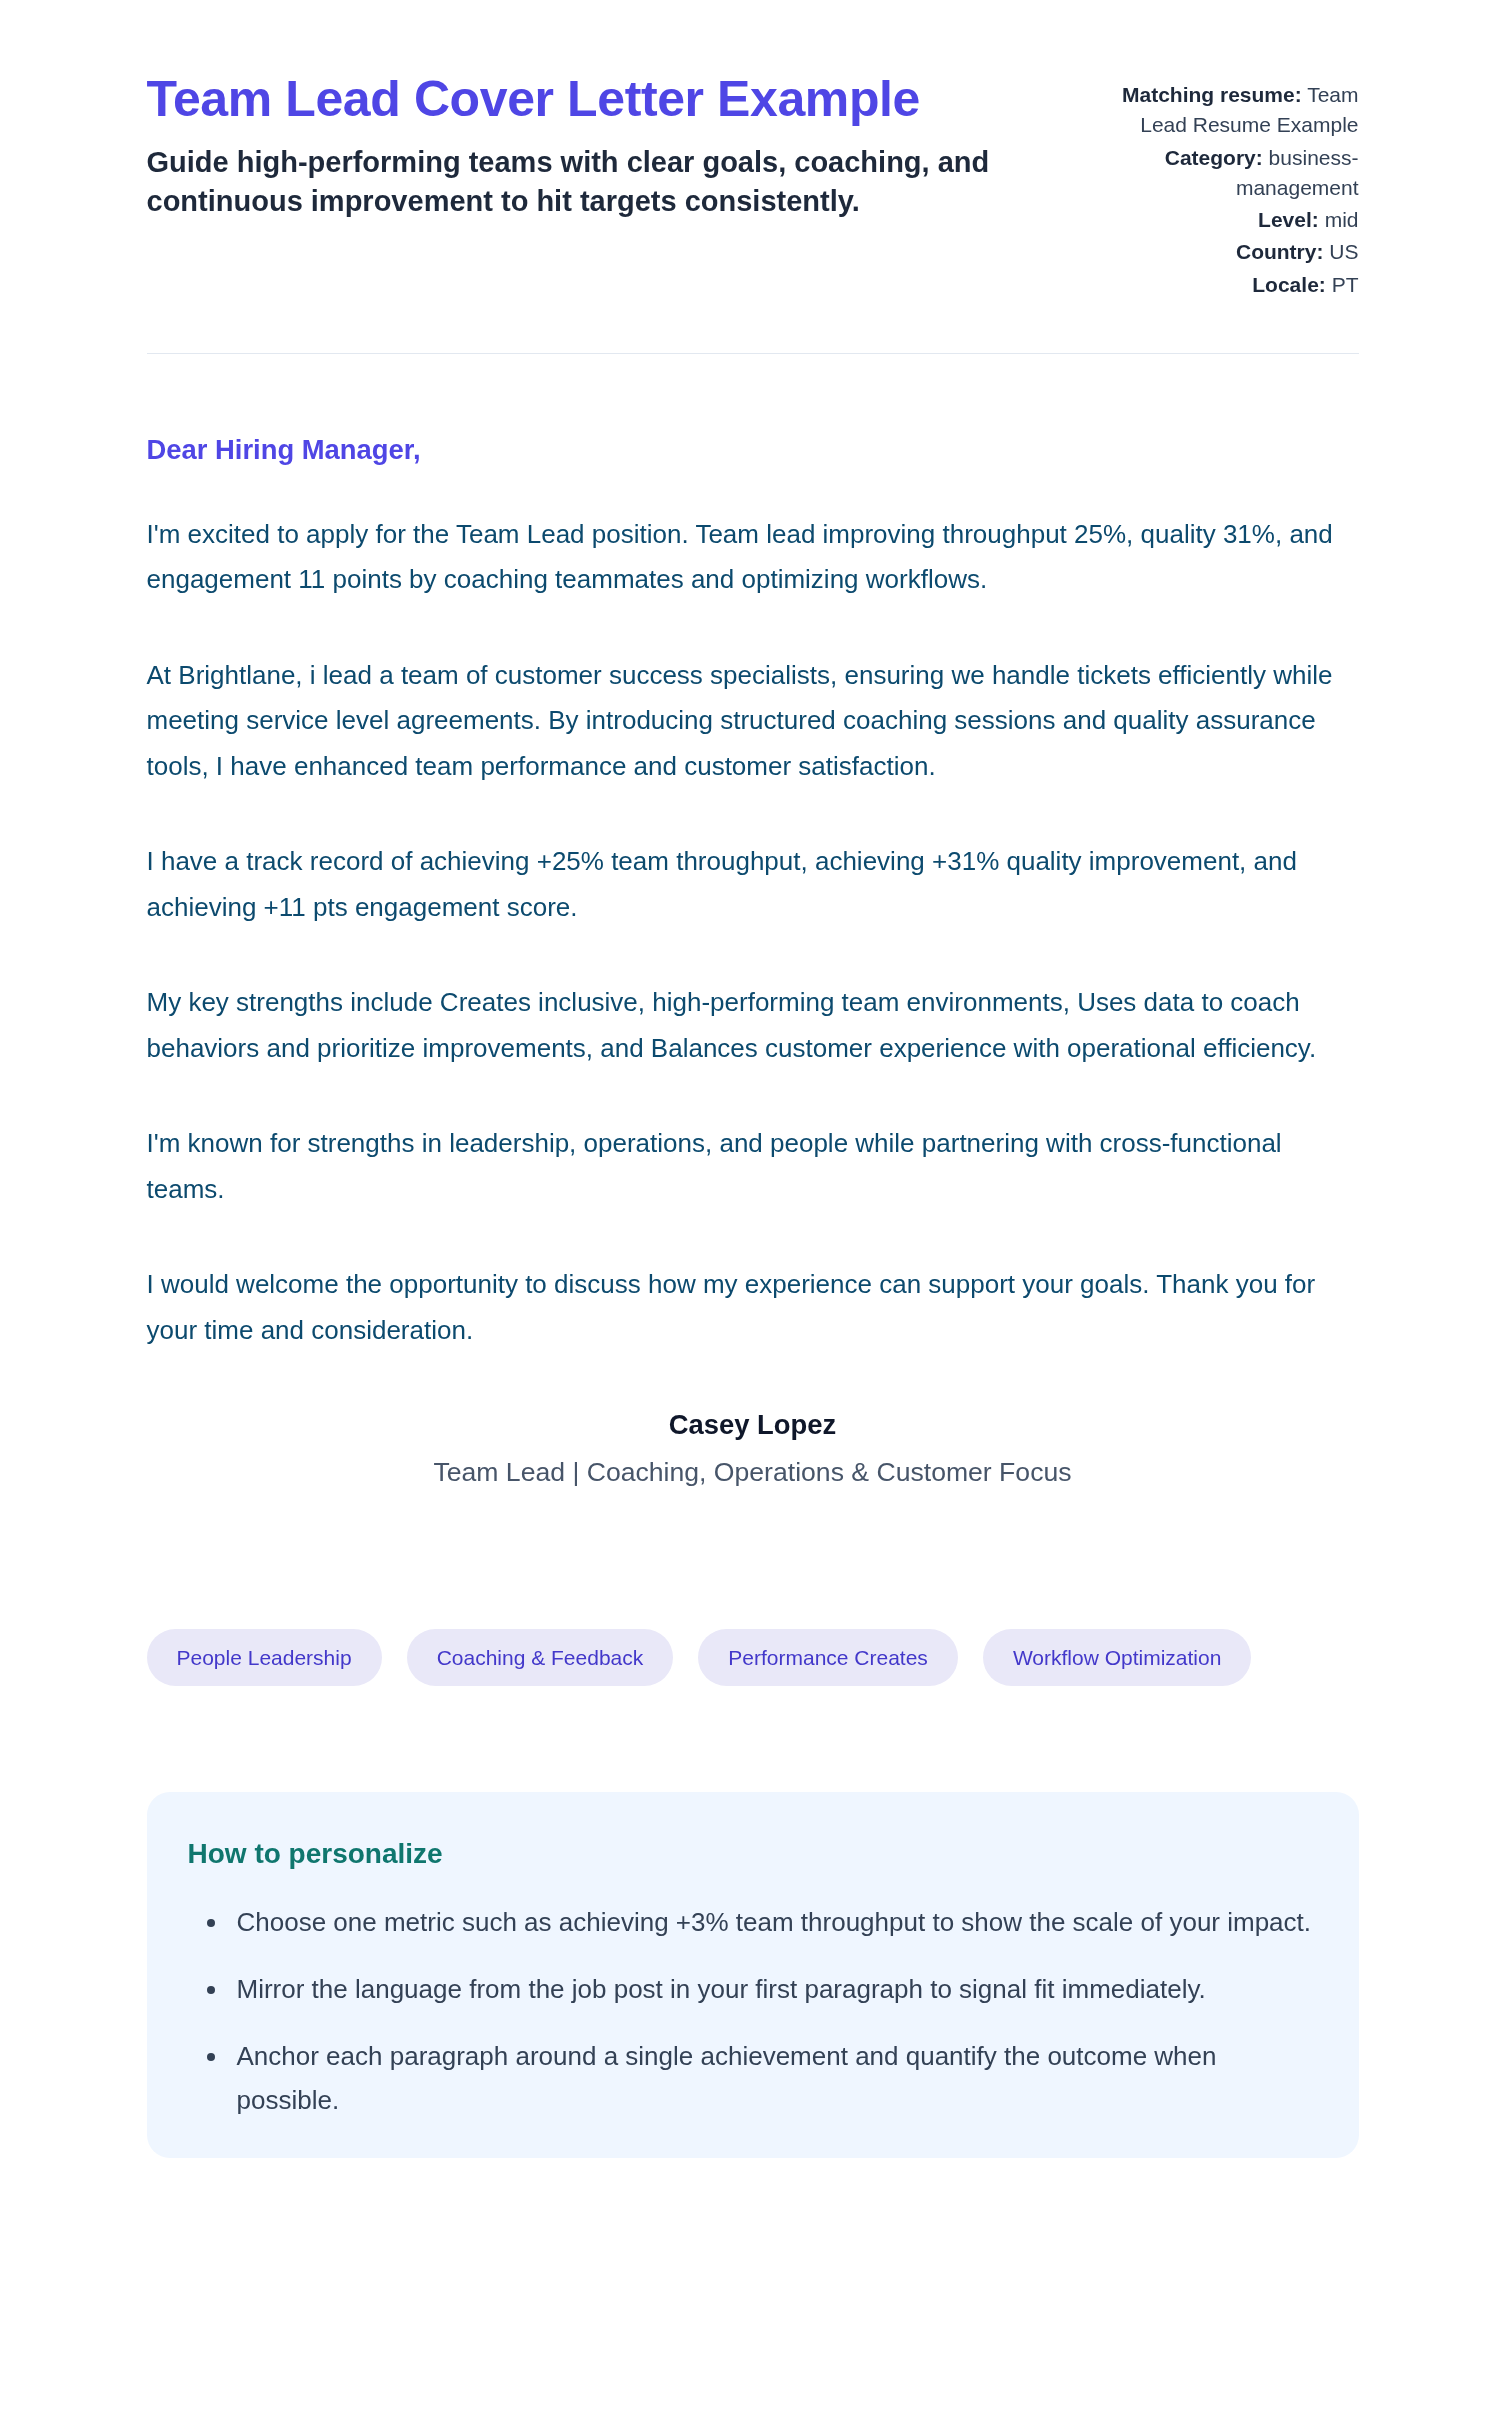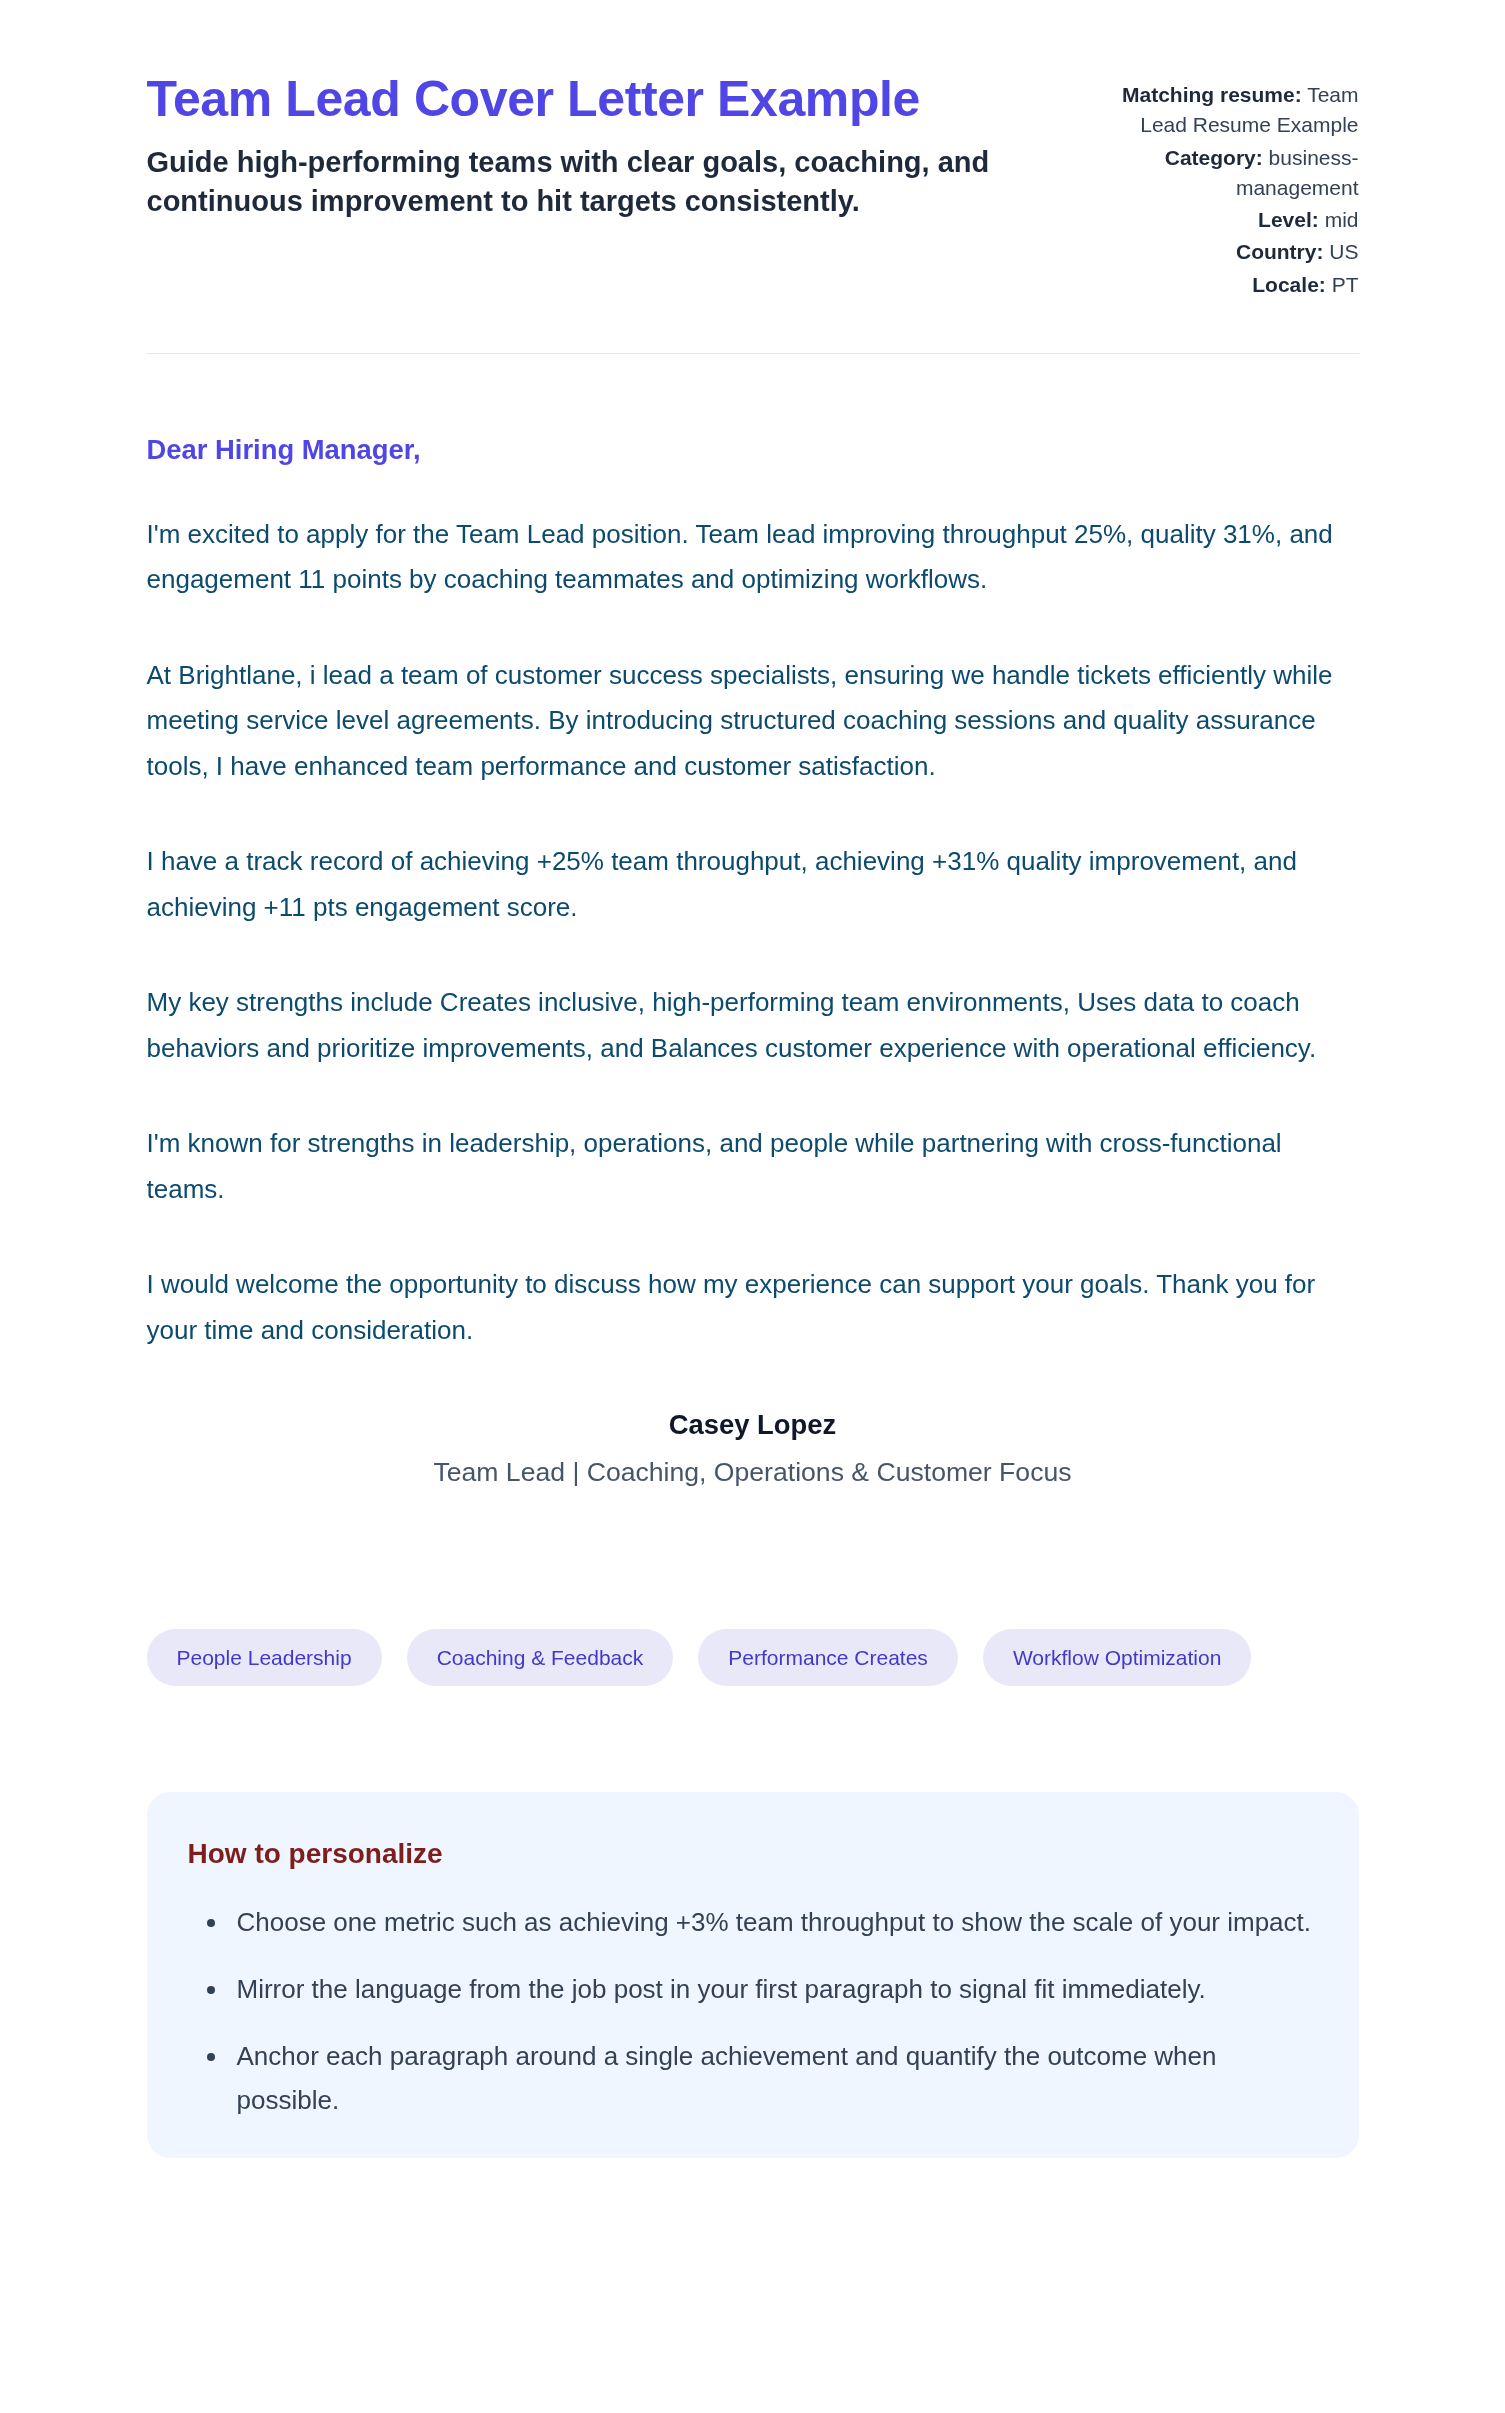--- a/index.html
+++ b/index.html
@@ -120,21 +120,21 @@
     margin-top: 106px;
     background: #eff6ff;
     border-radius: 23px;
     padding: 46px 41px 35px 41px;
     box-sizing: border-box;
   }
   .callout-title {
     margin: 0 0 30px 0;
     font-size: 28px;
     font-weight: 700;
-    color: #7f1d1d;
+    color: #0f766e;
   }
   .callout-list {
     margin: 0;
     padding-left: 42px;
   }
   .tip {
     font-size: 26px;
     line-height: 1.7;
     color: #334155;
     margin-bottom: 23px;

